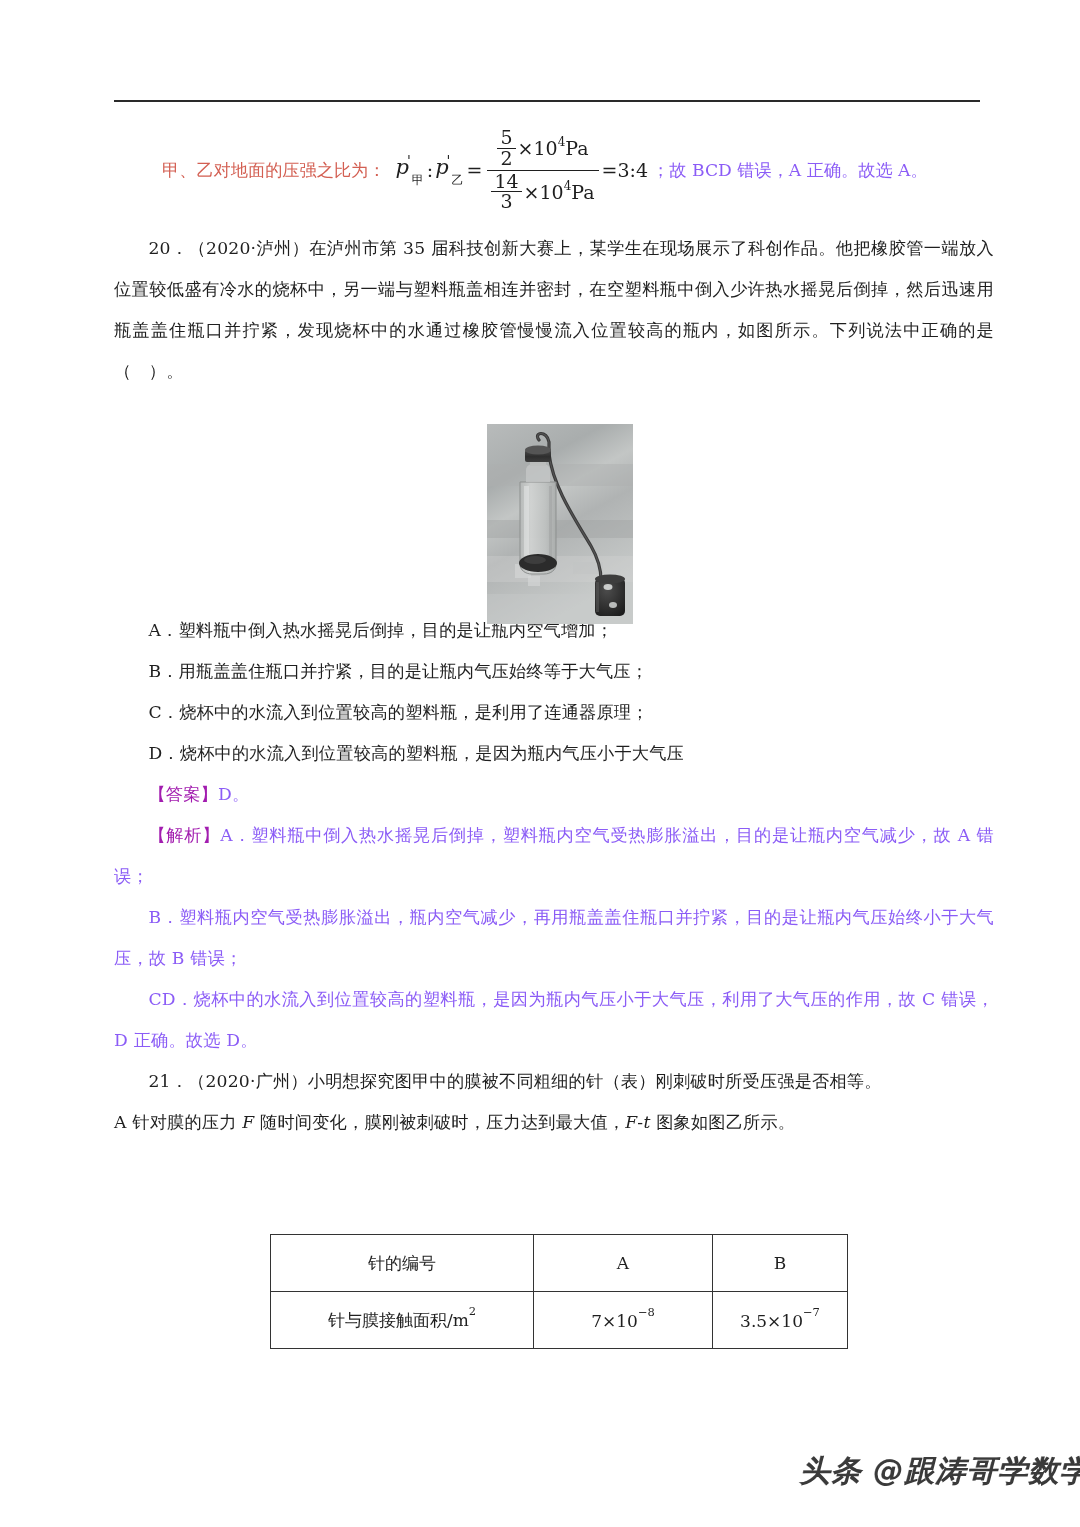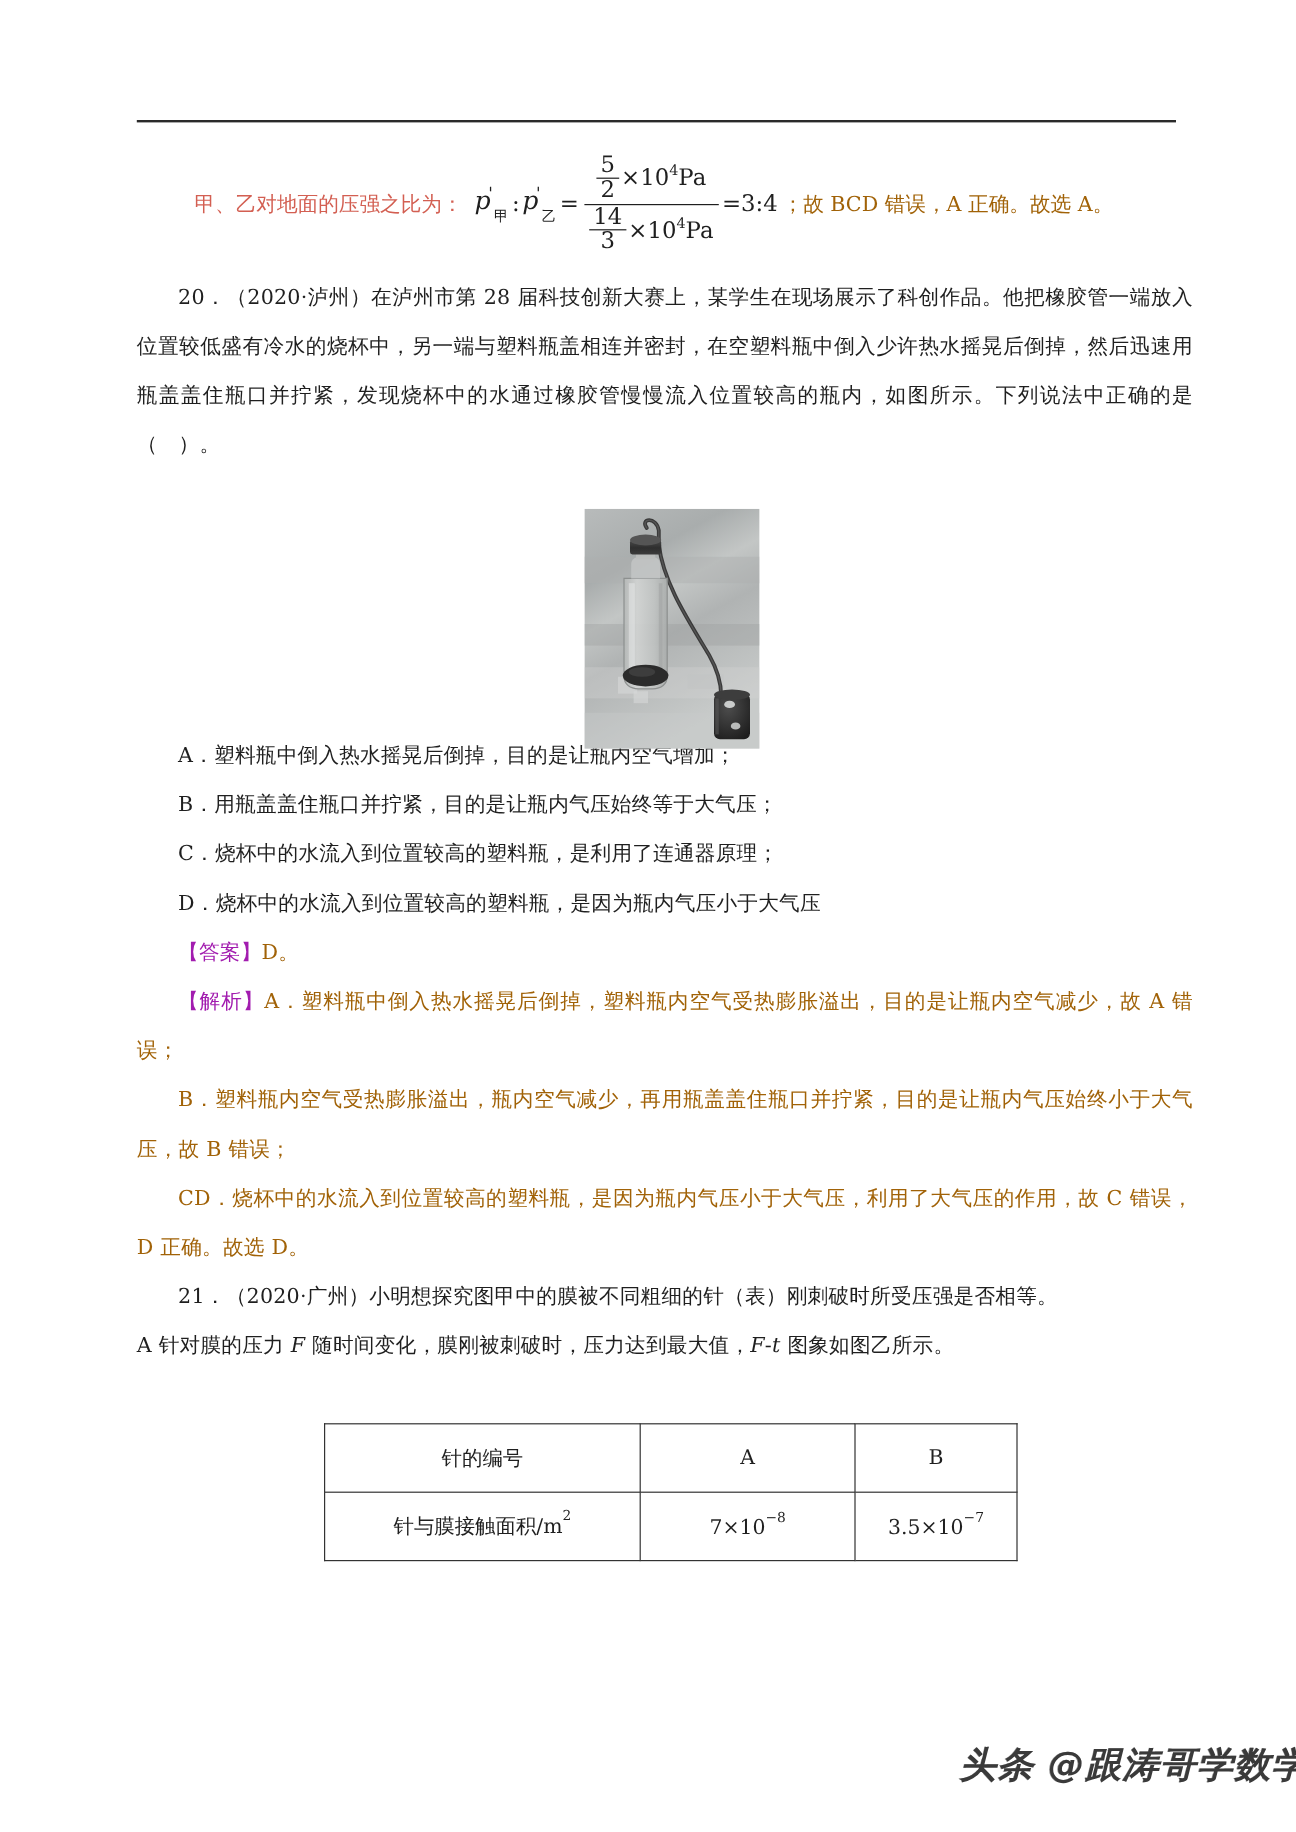--- a/index.html
+++ b/index.html
@@ -46,21 +46,21 @@
     font-size: 17.2px;
     line-height: 41px;
     letter-spacing: 0.2px;
     text-align: justify;
     white-space: normal;
   }
 
   .indent { text-indent: 2em; }
 
   .red {
-    color: #a16207;
+    color: #8b5cf6;
   }
   .red-strong {
     color: #a21caf;
   }
   .black { color: #1f1f1f; }
 
   
   .formula-line {
     position: relative;
     display: flex;
@@ -157,21 +157,21 @@
   .photo {
     width: 100%;
     height: 100%;
     display: block;
   }
 
   
   .tbl-wrap {
     position: absolute;
     left: 270px;
-    top: 1186px;
+    top: 1234px;
     width: 538px;
   }
   table.data {
     border-collapse: collapse;
     width: 538px;
     table-layout: fixed;
   }
   table.data td {
     border: 1.6px solid #333;
     height: 56px;
@@ -244,21 +244,21 @@
               <span>Pa</span>
           </span>
         </span>
 
         <span>=3:4</span>
       </span>
 
       <span class="red" style="margin-left:4px;">；故 BCD 错误，A 正确。故选 A。</span>
     </div>
 
-    <p class="indent black" style="margin-top:6px;">20．（2020·泸州）在泸州市第 28 届科技创新大赛上，某学生在现场展示了科创作品。他把橡胶管一端放入位置较低盛有冷水的烧杯中，另一端与塑料瓶盖相连并密封，在空塑料瓶中倒入少许热水摇晃后倒掉，然后迅速用瓶盖盖住瓶口并拧紧，发现烧杯中的水通过橡胶管慢慢流入位置较高的瓶内，如图所示。下列说法中正确的是（　）。</p>
+    <p class="indent black" style="margin-top:6px;">20．（2020·泸州）在泸州市第 35 届科技创新大赛上，某学生在现场展示了科创作品。他把橡胶管一端放入位置较低盛有冷水的烧杯中，另一端与塑料瓶盖相连并密封，在空塑料瓶中倒入少许热水摇晃后倒掉，然后迅速用瓶盖盖住瓶口并拧紧，发现烧杯中的水通过橡胶管慢慢流入位置较高的瓶内，如图所示。下列说法中正确的是（　）。</p>
 
     <div style="height:218px;"></div>
 
     <p class="indent black">A．塑料瓶中倒入热水摇晃后倒掉，目的是让瓶内空气增加；</p>
     <p class="indent black">B．用瓶盖盖住瓶口并拧紧，目的是让瓶内气压始终等于大气压；</p>
     <p class="indent black">C．烧杯中的水流入到位置较高的塑料瓶，是利用了连通器原理；</p>
     <p class="indent black">D．烧杯中的水流入到位置较高的塑料瓶，是因为瓶内气压小于大气压</p>
 
     <p class="indent">
       <span class="red-strong">【答案】</span><span class="red">D。</span>

